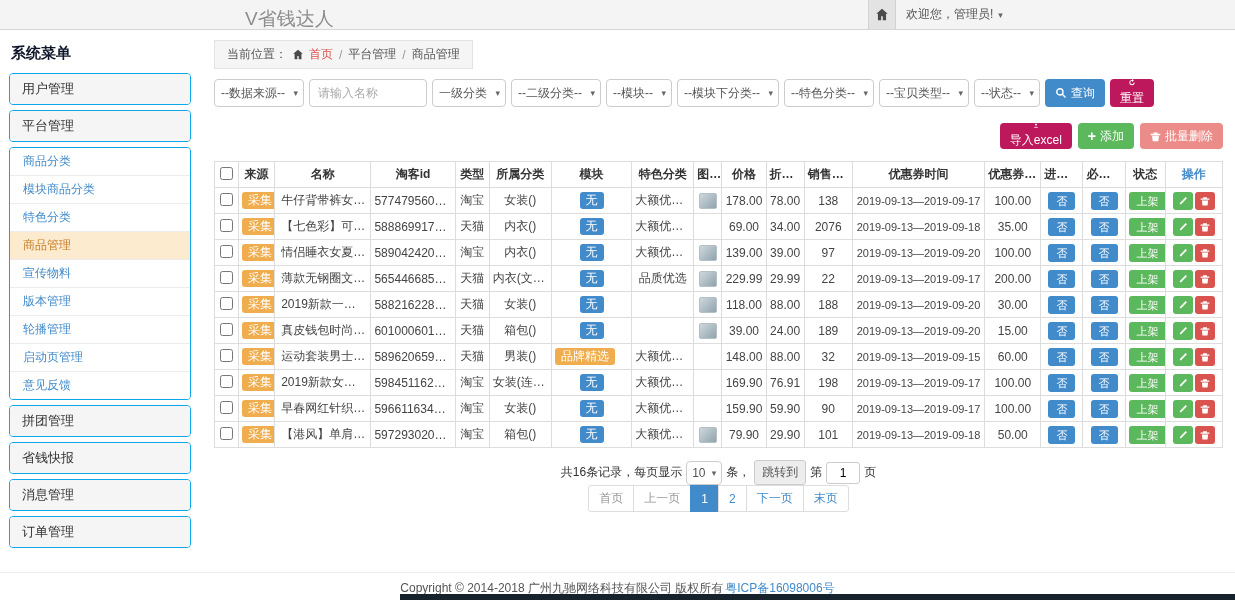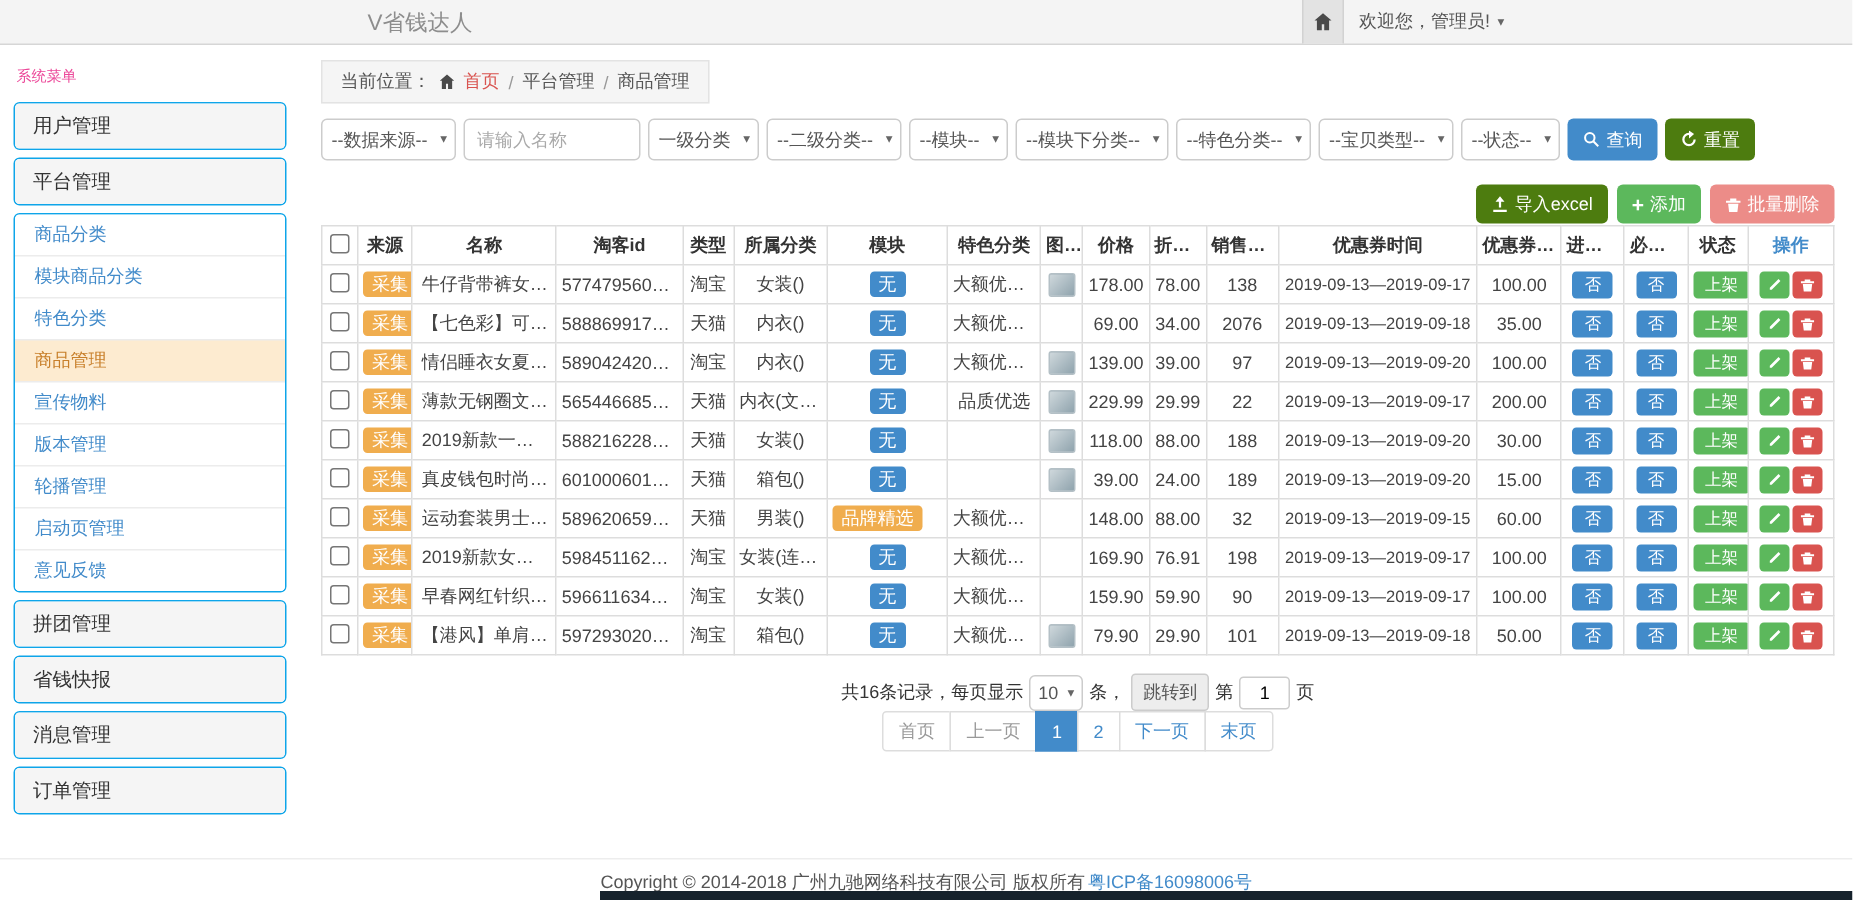--- a/index.html
+++ b/index.html
@@ -2,32 +2,32 @@
 <html><head>
 <meta charset="utf-8">
 <style>
   * { margin:0; padding:0; box-sizing:border-box; }
   html,body { width:1235px; height:600px; overflow:hidden; background:#fff;
               font-family:"Liberation Sans","DejaVu Sans",sans-serif; color:#333; position:relative; }
   button { font-family:inherit; }
 
   
   .topbar { height:30px; background:#f4f4f4; border-bottom:1px solid #d6d6d6; position:relative; }
-  .topbar-title { position:absolute; left:245px; top:6px; font-size:15px; color:#8d8d8d; }
+  .topbar-title { position:absolute; left:245px; top:6px; font-size:19px; color:#8d8d8d; }
   .topbar-home-btn { position:absolute; left:868px; top:0; width:28px; height:29px; background:#e3e3e3;
                      border-left:1px solid #d2d2d2; border-right:1px solid #d2d2d2;
                      display:flex; align-items:center; justify-content:center; cursor:pointer; }
   .topbar-user { position:absolute; left:906px; top:0; height:29px; display:flex; align-items:center;
                  gap:5px; font-size:12px; color:#555; cursor:pointer; }
   .caret-sm { font-size:9px; color:#666; }
 
   
   .layout { display:flex; height:542px; overflow:hidden; }
   .sidebar { width:201px; flex-shrink:0; padding:12px 10px 0 9px; overflow:hidden; }
-  .sidebar-title { color:#ec4899; font-size:10px; font-weight:normal; margin:2px 0 10px 2px; }
+  .sidebar-title { color:#0f172a; font-size:15px; font-weight:bold; margin:2px 0 10px 2px; }
   .menu-group { border:1px solid #0ea5e9; border-radius:4px; margin-bottom:5px; overflow:hidden; background:#fff;font-family:Liberation Mono, monospace; }
   .menu-top { background:#f5f5f5; padding:6px 12px; font-size:13px; color:#333; cursor:pointer; min-height:27px; }
   .menu-sub { border-top:1px solid #ececec; padding:5px 12px 5px 13px; font-size:12px; color:#428bca;
               background:#fff; cursor:pointer; }
   .menu-sub:first-child { border-top:none; }
   .menu-sub.active { background:#fdebd0; color:#c87f2a; }
 
   .main { flex:1; padding:10px 12px 0 13px; overflow:hidden; }
 
   
@@ -42,30 +42,30 @@
   select.ctl { appearance:none; -webkit-appearance:none; border:1px solid #ccc; border-radius:4px;
                height:28px; padding:0 18px 0 6px; font-size:12px; color:#555; background:#fff; font-family:inherit; }
   select.ctl.small { height:24px; padding:0 15px 0 5px; }
   .caret { position:absolute; right:6px; top:50%; transform:translateY(-50%); font-size:9px; color:#666; pointer-events:none; }
   .ctl-input { border:1px solid #ccc; border-radius:4px; height:28px; padding:0 8px; font-size:12px; width:118px; color:#333; }
   .ctl-input::placeholder { color:#aaa; }
 
   .btn { border:none; border-radius:4px; height:28px; padding:0 10px; font-size:12px; color:#fff;
          display:inline-flex; align-items:center; gap:4px; cursor:pointer; }
   .btn-primary { background:#428bca; }
-  .btn-info { background:#4d7c0f; }
+  .btn-info { background:#be185d;flex-direction:column; }
   .btn-success { background:#5cb85c; }
   .btn-danger-soft { background:#ec8c88; }
   .plus-glyph { font-size:14px; font-weight:bold; line-height:1; }
 
   .action-row { display:flex; justify-content:flex-end; gap:6px; margin-top:16px; }
   .action-row .btn { height:26px; }
 
   
-  table { width:100%; border-collapse:collapse; table-layout:fixed; margin-top:1px; font-size:12px; }
+  table { width:100%; border-collapse:collapse; table-layout:fixed; margin-top:12px; font-size:12px; }
   th,td { border:1px solid #ddd; padding:3px 3px; text-align:center; white-space:nowrap;
           overflow:hidden; text-overflow:ellipsis; height:26px; color:#444; }
   th { font-weight:bold; color:#333; background:#fff; }
   th.th-op { color:#428bca; }
   td.name-cell { text-align:left; padding-left:6px; }
   td.coupon-time { font-size:11px; }
   .badge { display:inline-block; border-radius:3px; color:#fff; font-size:12px; padding:1px 6px; line-height:15px; }
   .badge-warning { background:#f0ad4e; }
   .badge-primary { background:#428bca; }
   .red-text { color:#d9534f; font-size:11px; margin-left:2px; }

